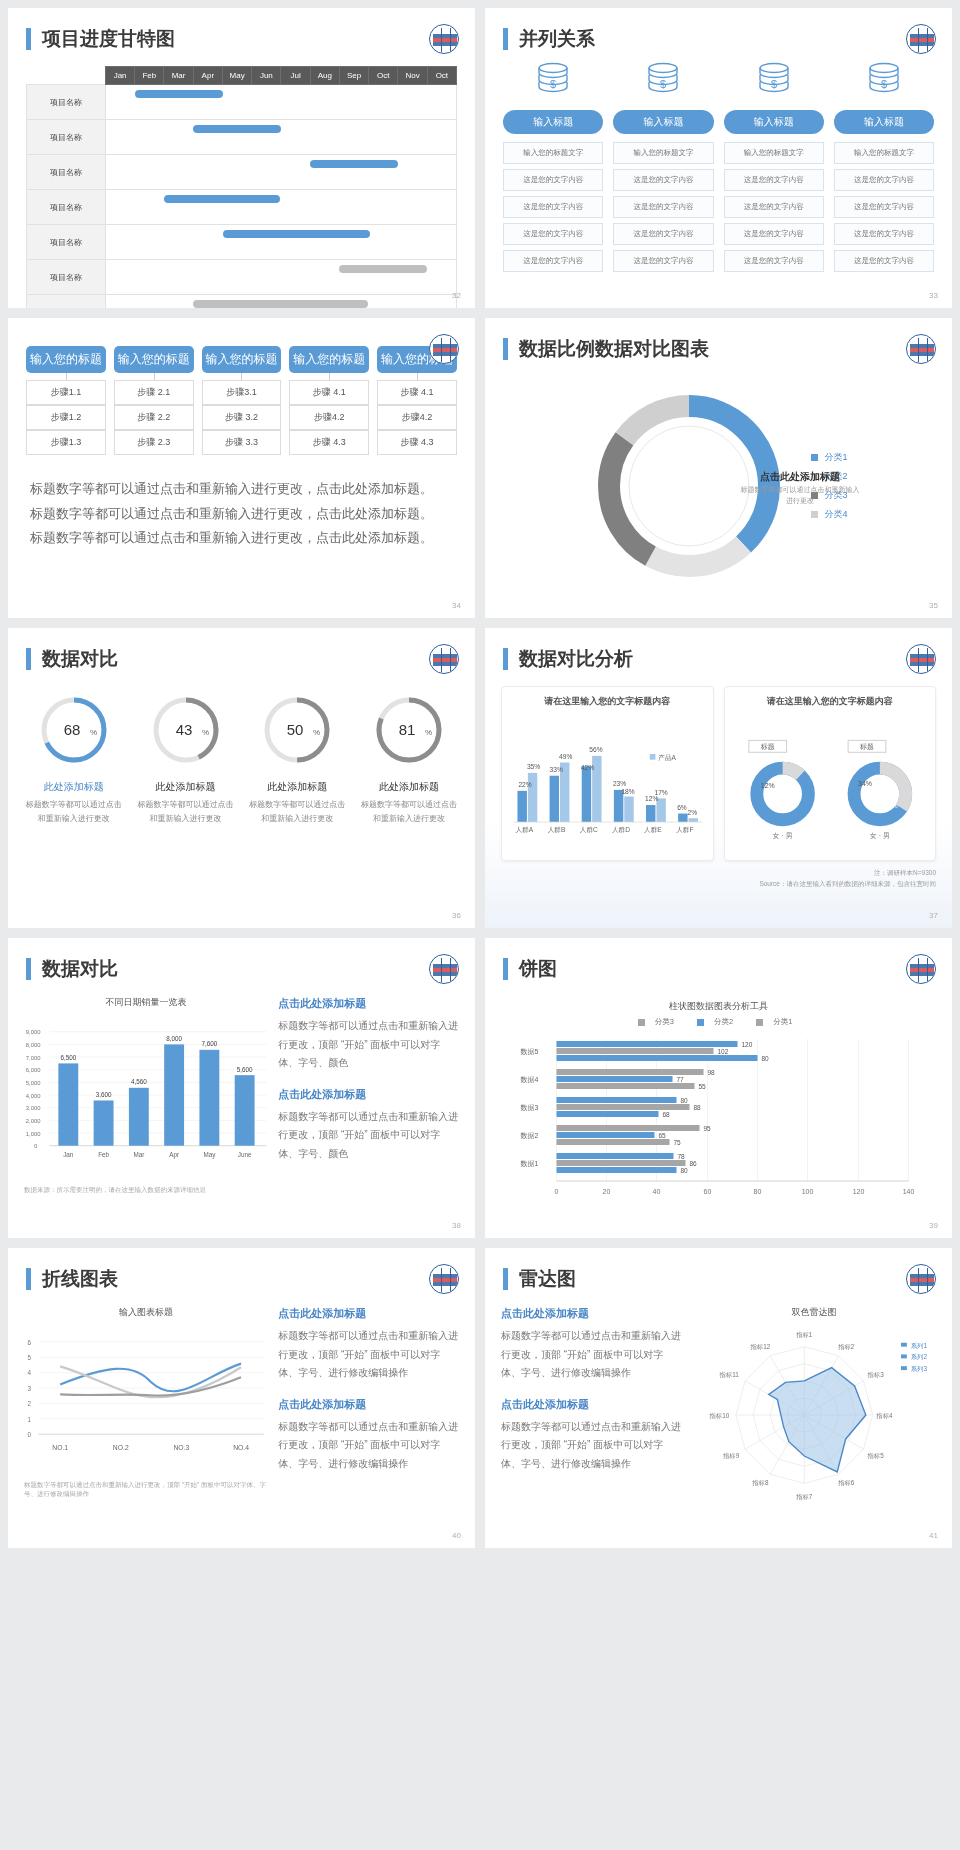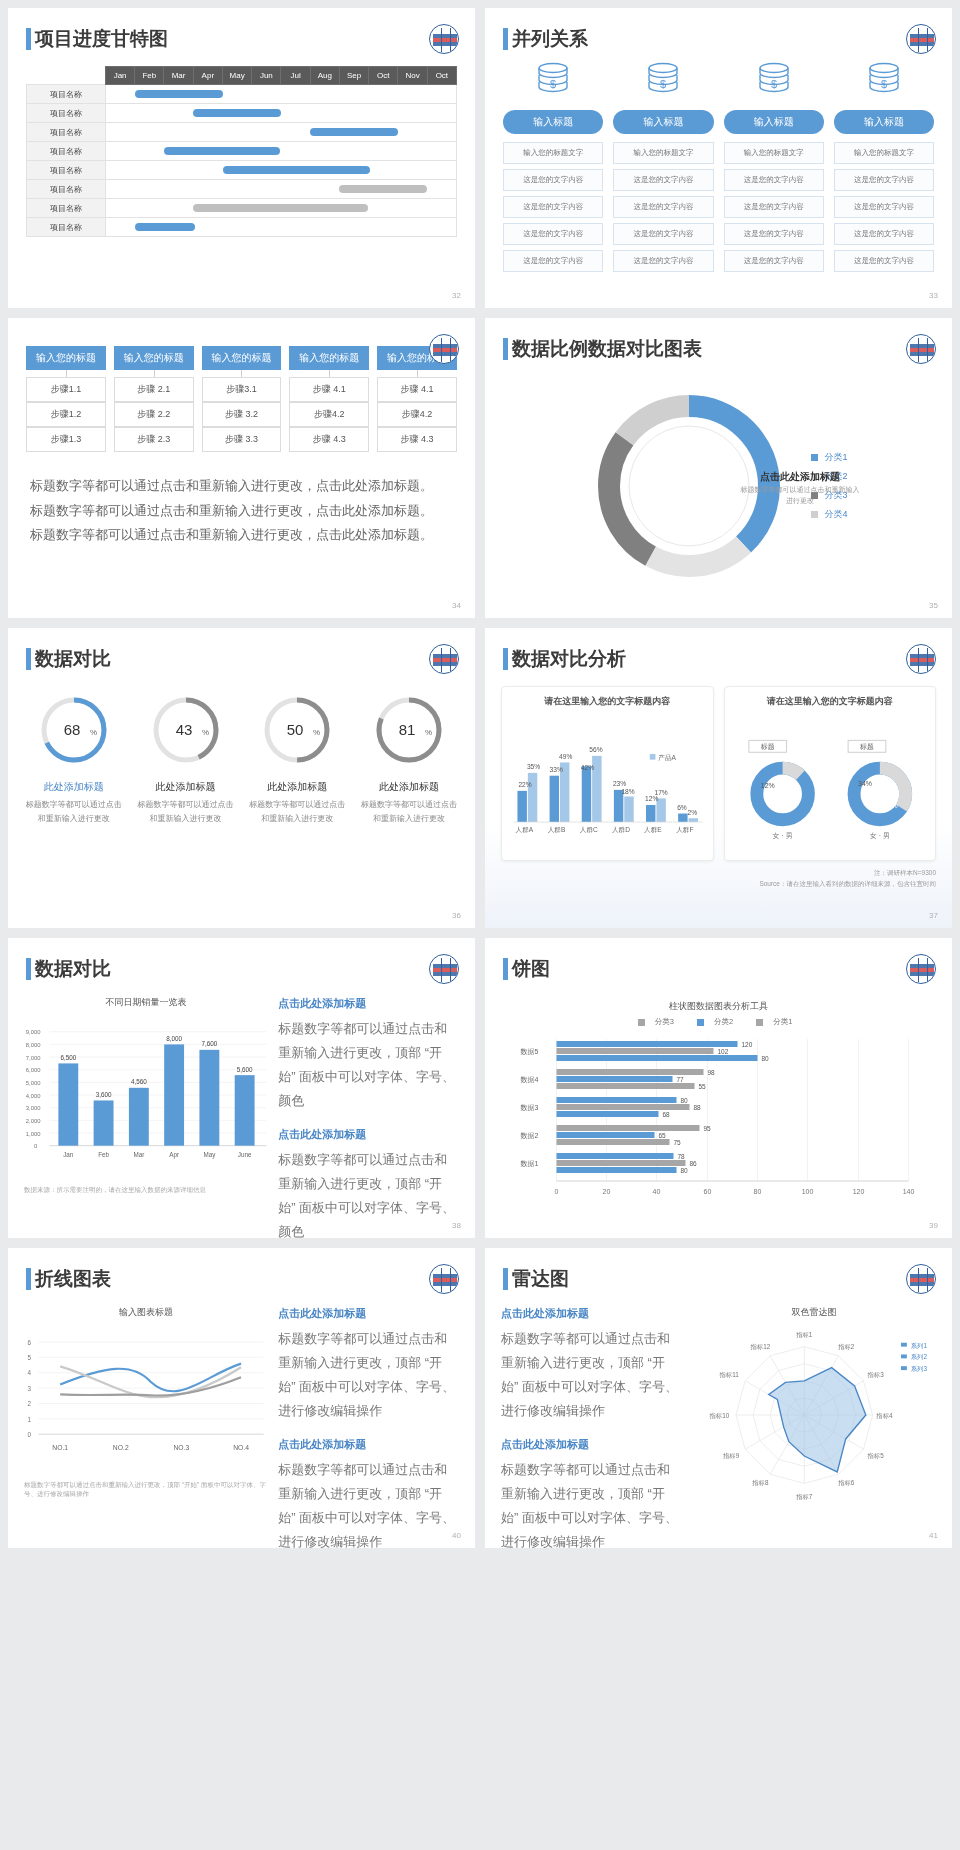--- a/index.html
+++ b/index.html
@@ -19,21 +19,21 @@
   }
   .slide {
     background: #fff;
     position: relative;
     height: 300px;
     overflow: hidden;
   }
   .slide-title {
     display: flex;
     align-items: center;
-    gap: 4px;
+    gap: 11px;
     padding: 18px 0 0 18px;
     font-size: 19px;
     font-weight: bold;
     color: #3b3b3b;
   }
   .title-bar {
     width: 5px;
     height: 22px;
     background: #5b9bd5;
     display: inline-block;
@@ -75,21 +75,21 @@
 
   
   .gantt { margin: 14px 18px 0 18px; font-size: 8px; }
   .gantt table { border-collapse: collapse; width: 100%; }
   .gantt th {
     background: #5a5a5a; color: #fff; font-weight: normal;
     font-size: 8px; padding: 4px 0; width: 6.3%; border: 1px solid #6e6e6e;
   }
   .gantt th.corner { background: #fff; border: none; width: 17%; }
   .gantt td {
-    border: 1px solid #e2e2e2; height: 19px; padding: 0; position: relative;
+    border: 1px solid #e2e2e2; height: 35px; padding: 0; position: relative;
   }
   .gantt td.lbl {
     background: #f2f2f2; font-size: 8px; color: #444; text-align: center;
     border: 1px solid #e2e2e2;
   }
   .gbar { position: absolute; height: 8px; top: 5px; border-radius: 4px; }
 
   
   .par-cols { display: flex; gap: 10px; padding: 10px 18px 0 18px; }
   .par-col { flex: 1; }
@@ -100,21 +100,21 @@
   }
   .par-cell {
     border: 1px solid #d7e3ef; background: #fafcfe; font-size: 7.5px;
     color: #777; text-align: center; padding: 5px 0; margin-bottom: 5px;
   }
 
   
   .steps { display: flex; gap: 8px; padding: 28px 18px 0 18px; }
   .step-col { flex: 1; text-align: center; }
   .step-head {
-    background: #5b9bd5; color: #fff; font-size: 10px; border-radius: 0;
+    background: #5b9bd5; color: #fff; font-size: 12px; border-radius: 5px;
     padding: 5px 0;
   }
   .step-item {
     border: 1px solid #dcdcdc; font-size: 9px; color: #555; padding: 5px 0;
     background: #fff;
   }
   .step-conn { height: 7px; position: relative; }
   .step-conn:after {
     content: ""; position: absolute; left: 50%; top: 0; width: 1px; height: 7px;
     background: #cfcfcf;
@@ -146,21 +146,21 @@
     padding: 8px 6px; box-shadow: 0 1px 3px rgba(0,0,0,.06);
   }
   .panel-title { font-size: 9px; font-weight: bold; color: #555; text-align: center; margin-bottom: 20px; }
   .note { padding: 6px 16px 0 16px; font-size: 6.5px; color: #9a9a9a; text-align: right; line-height: 1.7; }
 
   
   .split { display: flex; gap: 10px; padding: 14px 16px 0 16px; }
   .split .left { flex: 1.35; }
   .split .right { flex: 1; }
   .blue-head { color: #4a87c7; font-size: 11px; font-weight: bold; margin-bottom: 6px; }
-  .blue-body { font-size: 13px; color: #777; line-height: 1.85; margin-bottom: 14px; }
+  .blue-body { font-size: 10px; color: #777; line-height: 1.85; margin-bottom: 14px; }
   .chart-cap { text-align: center; font-size: 9px; color: #555; margin-bottom: 4px; }
   .chart-foot { font-size: 6.5px; color: #a8a8a8; margin-top: 4px; }
 
   .hlegend { text-align: center; font-size: 7.5px; color: #777; margin-bottom: 4px; }
   .hlegend span { margin: 0 7px; }
   .hlegend i { display: inline-block; width: 7px; height: 7px; margin-right: 3px; vertical-align: middle; }
 
   svg text { font-family: "Liberation Sans", sans-serif; }
 </style>
 </head>

